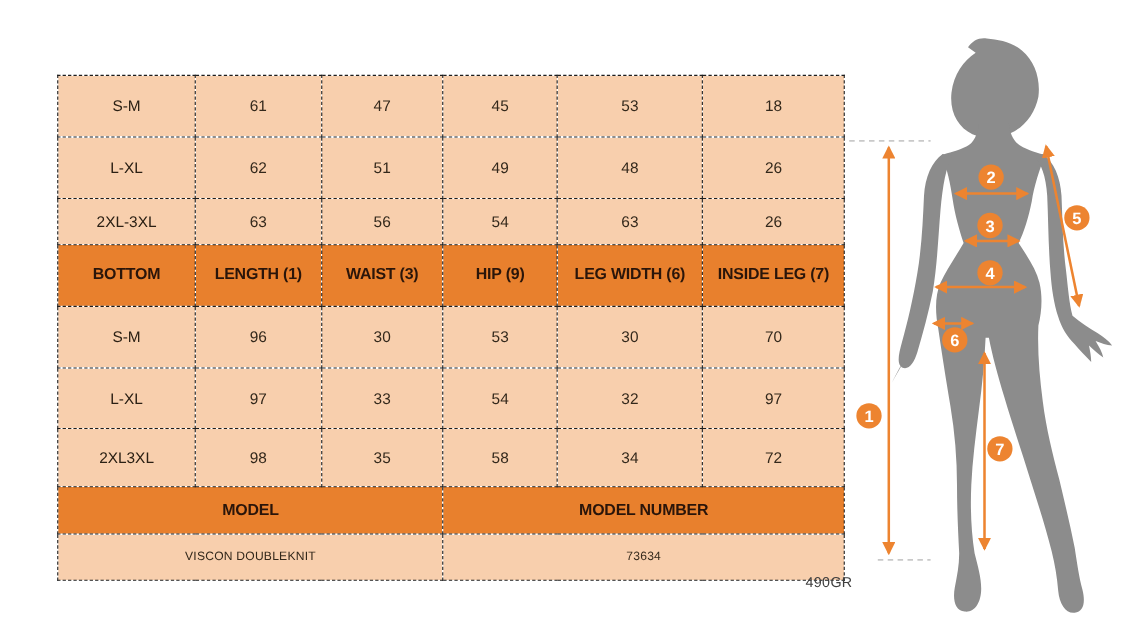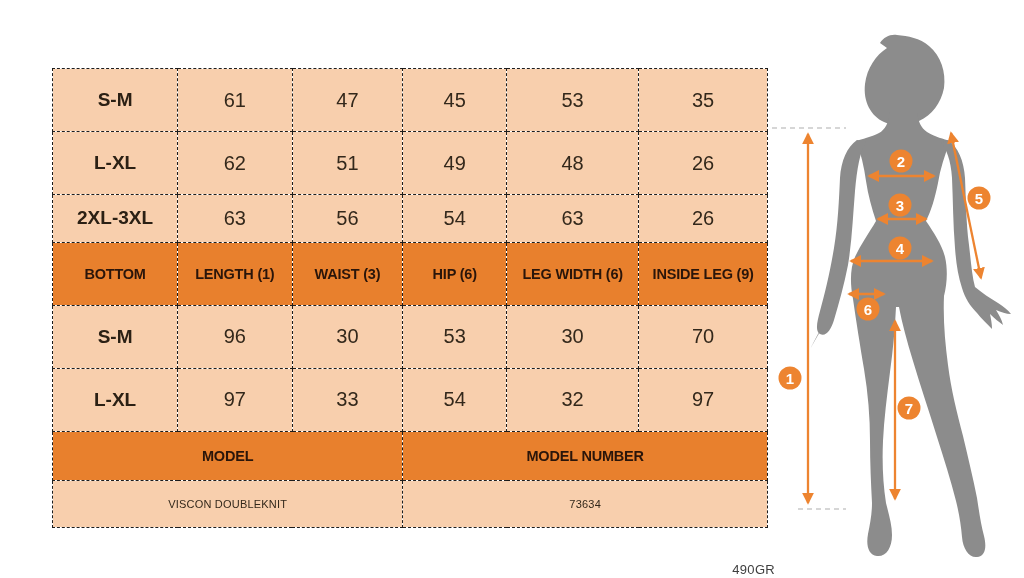--- a/index.html
+++ b/index.html
@@ -13,30 +13,30 @@
   }
   .size-table td{
     border:1.6px dashed #1d1d1d;text-align:center;vertical-align:middle;
     padding:0 6px;overflow:hidden;
   }
   td.hdr{
     background:#E8802D;color:#2a150a;font-weight:bold;font-size:14.5px;
     letter-spacing:-0.2px;line-height:1.25;
   }
   td.lbl{
-    background:#F8CFAD;color:#2b2014;font-weight:bold;font-size:19px;
+    background:#F8CFAD;color:#2b2014;font-weight:normal;font-size:14px;
   }
   td.val{
-    background:#F8CFAD;color:#33281b;font-size:20px;
+    background:#F8CFAD;color:#33281b;font-size:14px;
   }
   td.infoval{
     background:#F8CFAD;color:#33281b;font-size:11px;letter-spacing:0.2px;
   }
   .footnote{
-    position:absolute;left:52px;top:562px;width:723px;text-align:right;
+    position:absolute;left:52px;top:522px;width:723px;text-align:right;
     font-size:13px;color:#3f3f3f;letter-spacing:0.3px;
   }
   .figure-wrap{position:absolute;left:760px;top:0;width:264px;height:578px;}
 </style>
 </head>
 <body>
 
 <table class="size-table">
   <colgroup>
     <col style="width:17.5%">
@@ -46,21 +46,21 @@
       <col style="width:18.5%">
       <col style="width:18%">
   </colgroup>
   <tbody>
   <tr style="height:48px">
     <td class="lbl">S-M</td>
     <td class="val">61</td>
     <td class="val">47</td>
     <td class="val">45</td>
     <td class="val">53</td>
-    <td class="val">35</td>
+    <td class="val">18</td>
   </tr>
   <tr style="height:48px">
     <td class="lbl">L-XL</td>
     <td class="val">62</td>
     <td class="val">51</td>
     <td class="val">49</td>
     <td class="val">48</td>
     <td class="val">26</td>
   </tr>
   <tr style="height:36px">
@@ -68,39 +68,47 @@
     <td class="val">63</td>
     <td class="val">56</td>
     <td class="val">54</td>
     <td class="val">63</td>
     <td class="val">26</td>
   </tr>
   <tr style="height:48px">
     <td class="hdr">BOTTOM</td>
     <td class="hdr">LENGTH (1)</td>
     <td class="hdr">WAIST (3)</td>
-    <td class="hdr">HIP (6)</td>
+    <td class="hdr">HIP (9)</td>
     <td class="hdr">LEG WIDTH (6)</td>
-    <td class="hdr">INSIDE LEG (9)</td>
+    <td class="hdr">INSIDE LEG (7)</td>
   </tr>
   <tr style="height:48px">
     <td class="lbl">S-M</td>
     <td class="val">96</td>
     <td class="val">30</td>
     <td class="val">53</td>
     <td class="val">30</td>
     <td class="val">70</td>
   </tr>
   <tr style="height:48px">
     <td class="lbl">L-XL</td>
     <td class="val">97</td>
     <td class="val">33</td>
     <td class="val">54</td>
     <td class="val">32</td>
     <td class="val">97</td>
+  </tr>
+  <tr style="height:45px">
+    <td class="lbl">2XL3XL</td>
+    <td class="val">98</td>
+    <td class="val">35</td>
+    <td class="val">58</td>
+    <td class="val">34</td>
+    <td class="val">72</td>
   </tr>
   <tr style="height:37px">
     <td class="hdr" colspan="3">MODEL</td>
     <td class="hdr" colspan="3">MODEL NUMBER</td>
   </tr>
   <tr style="height:36px">
     <td class="infoval" colspan="3">VISCON DOUBLEKNIT</td>
     <td class="infoval" colspan="3">73634</td>
   </tr>
   </tbody>

